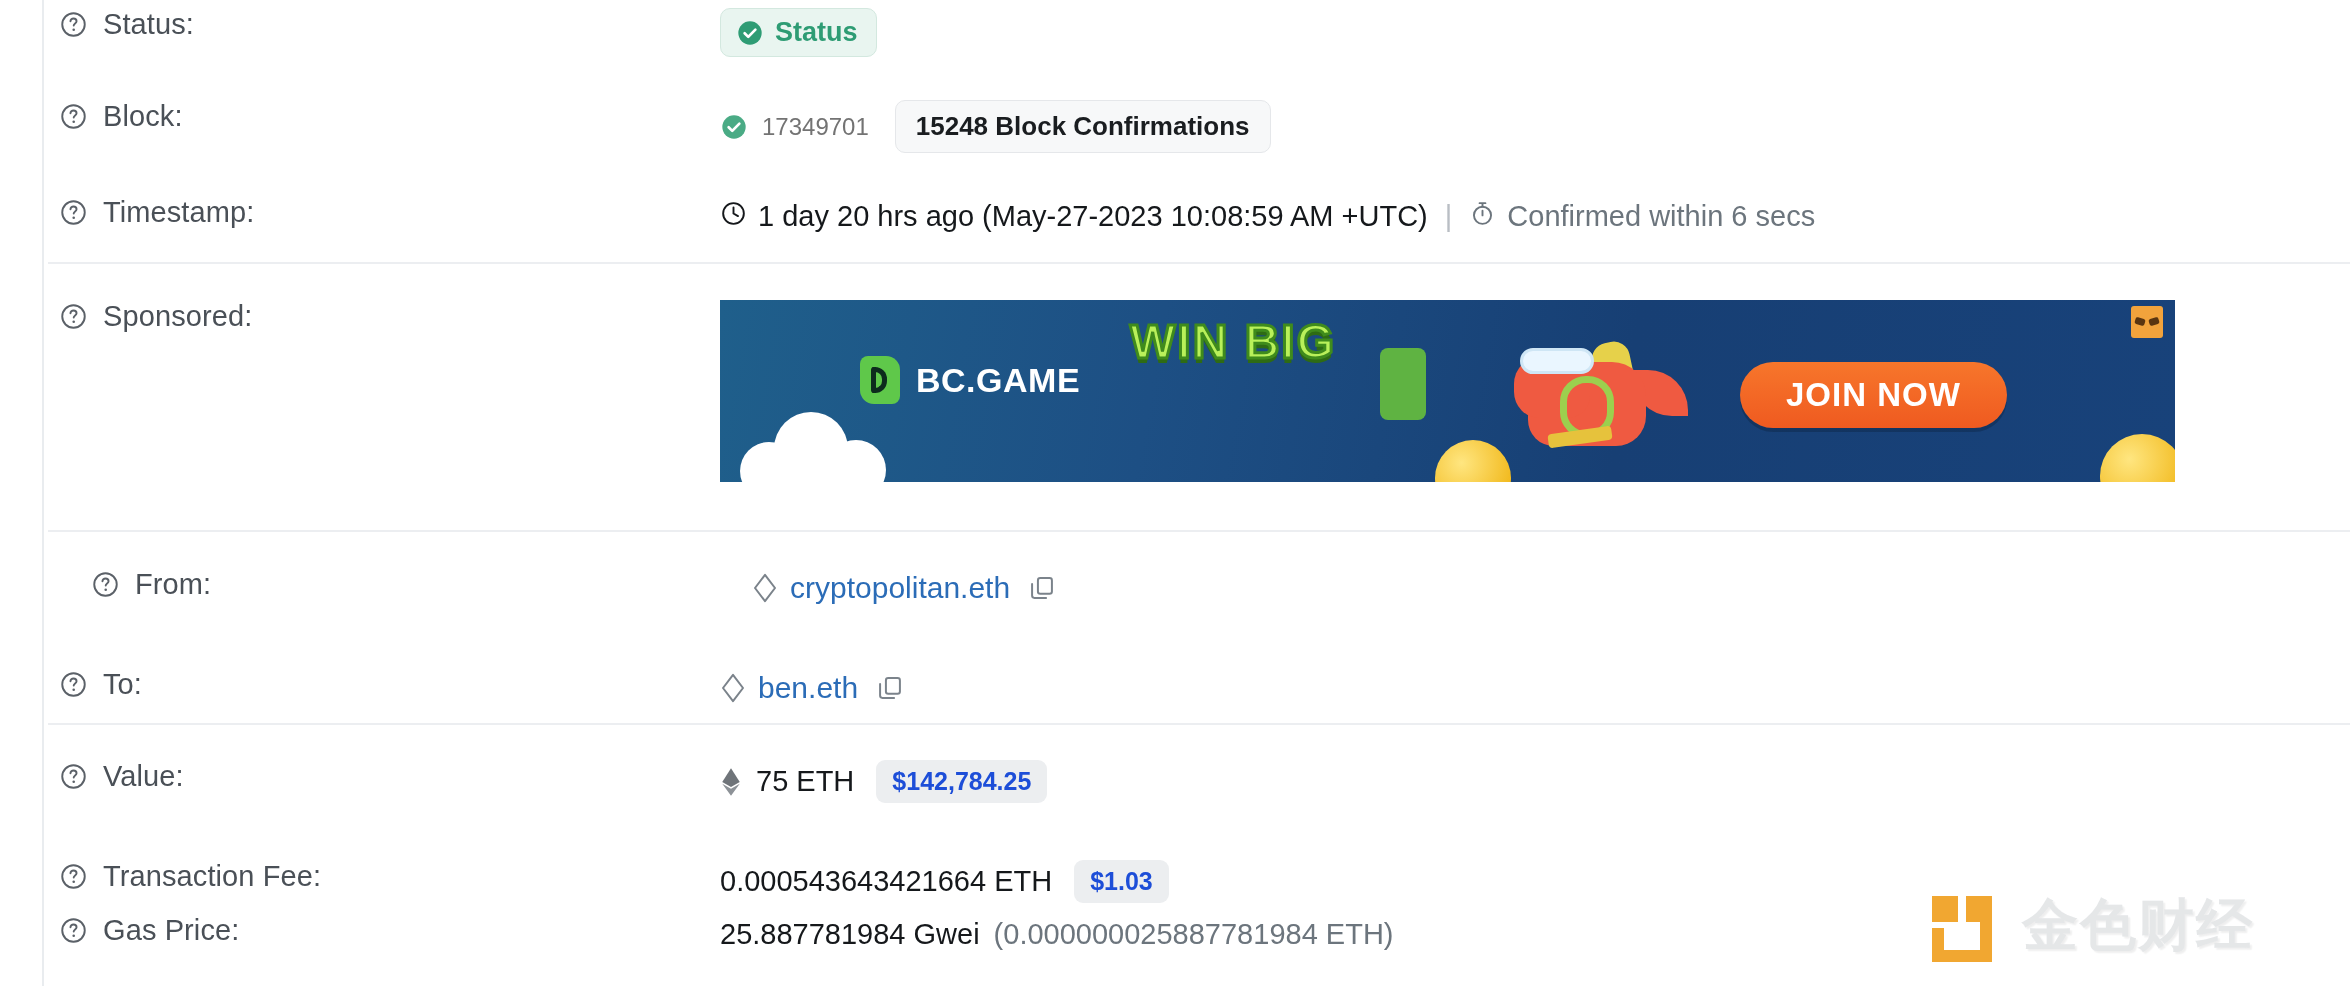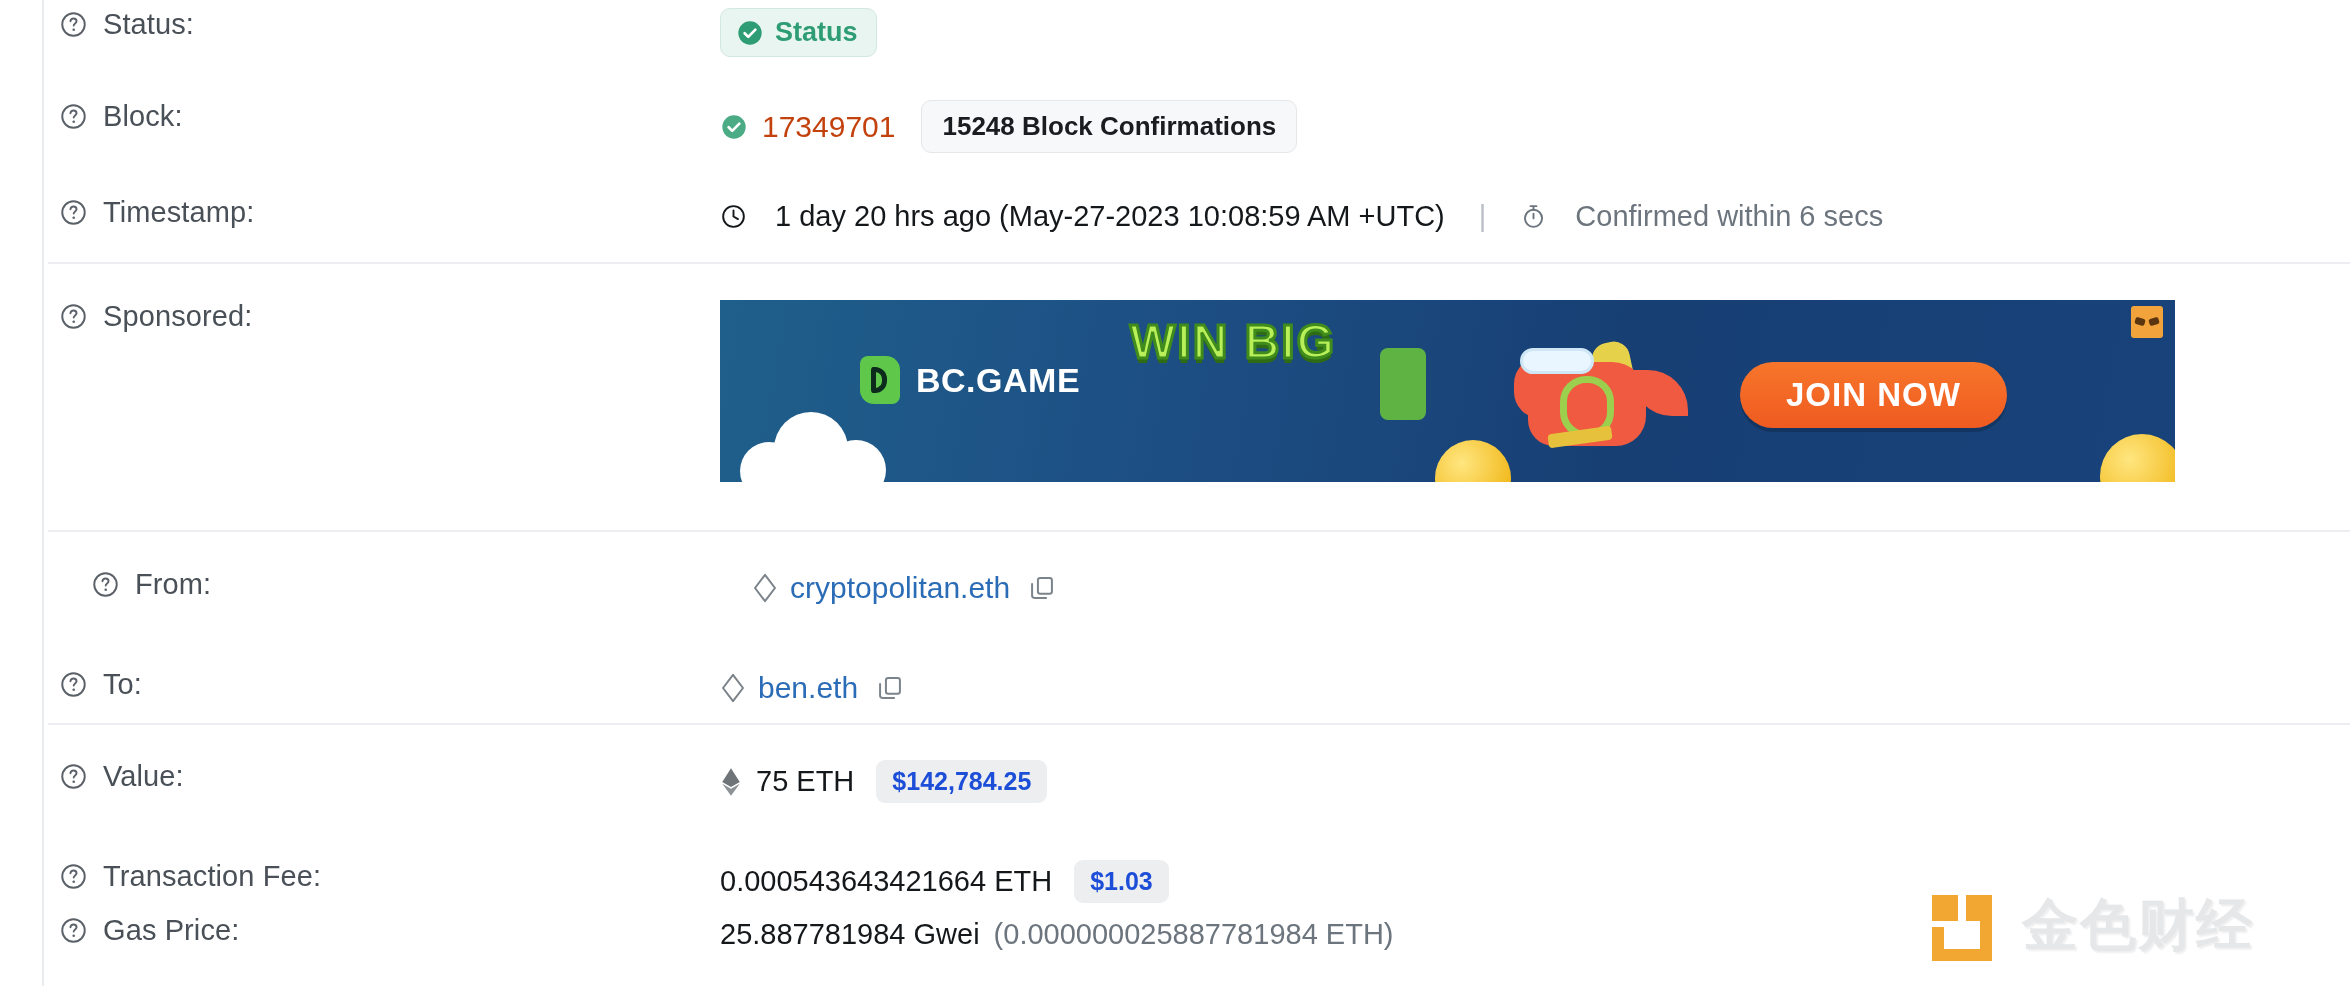--- a/index.html
+++ b/index.html
@@ -74,43 +74,43 @@
     padding: 8px 18px 8px 15px;
   }
   .badge-success .txt {
     color: #2e9c74;
     font-size: 27px;
     font-weight: bold;
   }
   .check-circle { width: 28px; height: 28px; flex: none; display:block; }
 
   .block-link {
-    color: #c2410c;
-    font-size: 30px;
+    color: #737373;
+    font-size: 24px;
     text-decoration: none;
     white-space: nowrap;
   }
   .confirm-pill {
     display: inline-flex;
     align-items: center;
     background: #f7f8f9;
     border: 1.5px solid #e5e7ea;
     border-radius: 10px;
     padding: 10px 20px;
     font-size: 26px;
     font-weight: bold;
     color: #1a1d20;
     white-space: nowrap;
     margin-left: 12px;
   }
 
   .ts-line {
     display: flex;
-    align-items: center;
-    gap: 28px;
+    align-items: flex-start;
+    gap: 11px;
     font-size: 29px;
     color: #15181b;
     white-space: nowrap;
   }
   .ts-sep { color: #b9bec4; padding: 0 6px; }
   .ts-confirmed { color: #6c757d; }
   .clock-icon, .stopwatch-icon { width: 27px; height: 27px; flex:none; display:block; }
 
   
   .banner {
@@ -265,21 +265,21 @@
     font-size: 25px; font-weight: bold; color: #1d4ed8;
     white-space: nowrap;
     margin-left: 8px;
   }
   .muted { color: #6c757d; }
 
   
   .watermark {
     position: absolute;
     right: 96px; bottom: 22px;
-    display: flex; align-items: center; gap: 16px;
+    display: flex; align-items: flex-end; gap: 16px;
     opacity: .92;
   }
   .wm-mark { position: relative; width: 74px; height: 74px; }
   .wm-mark .sq-a {
     position: absolute; left: 0; top: 6px; width: 26px; height: 26px;
     background: #f0a020;
   }
   .wm-mark .sq-b {
     position: absolute; left: 34px; top: 6px; width: 26px; height: 26px;
     background: #f0a020;

